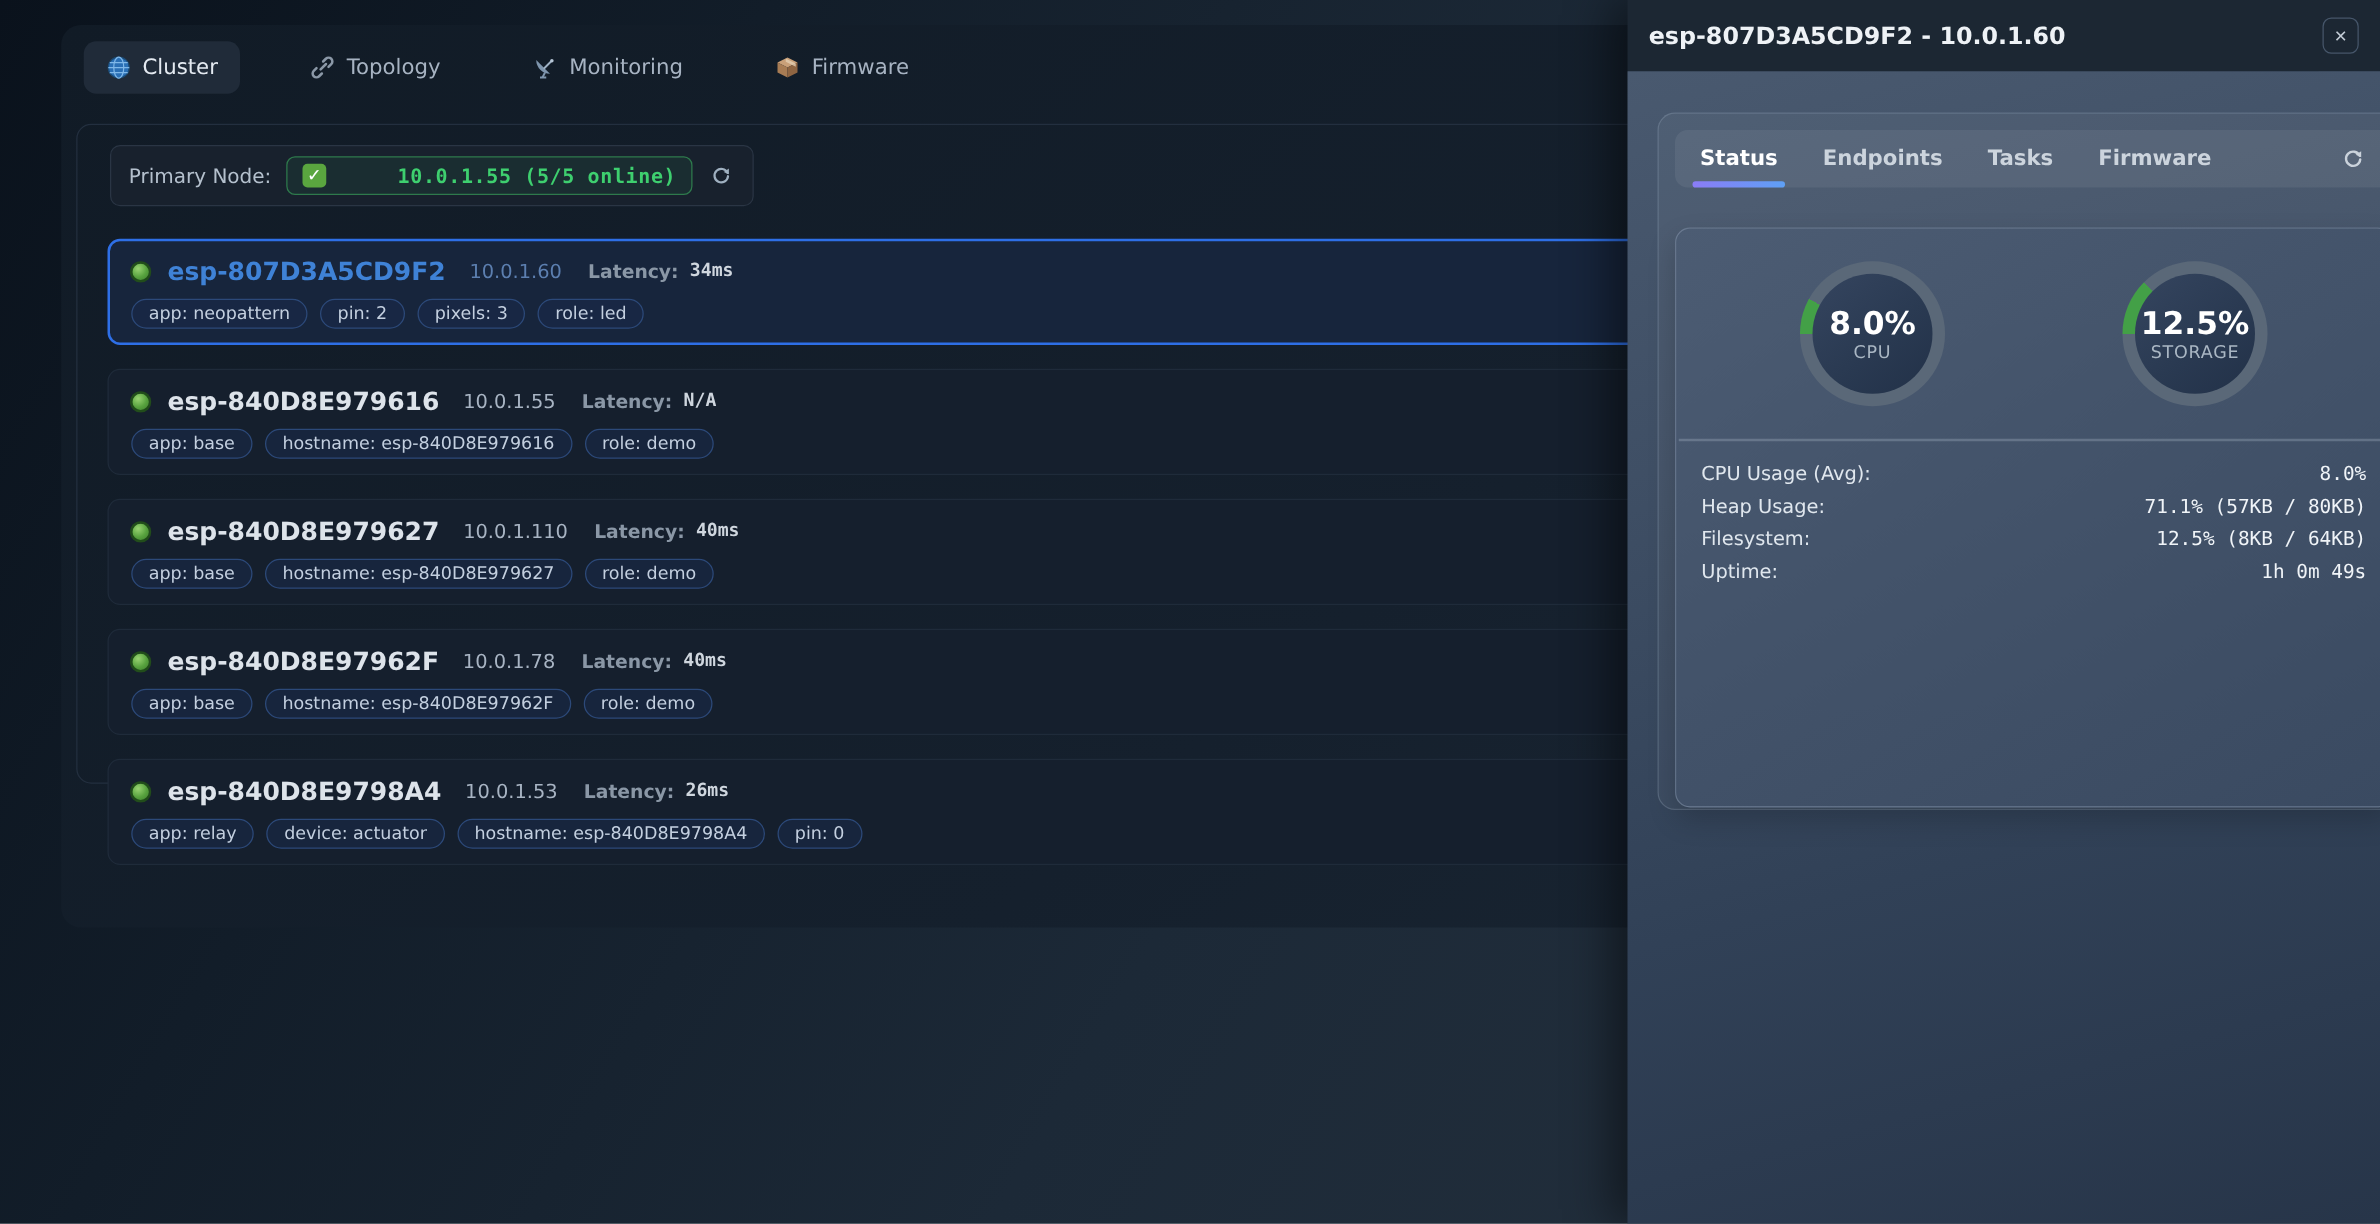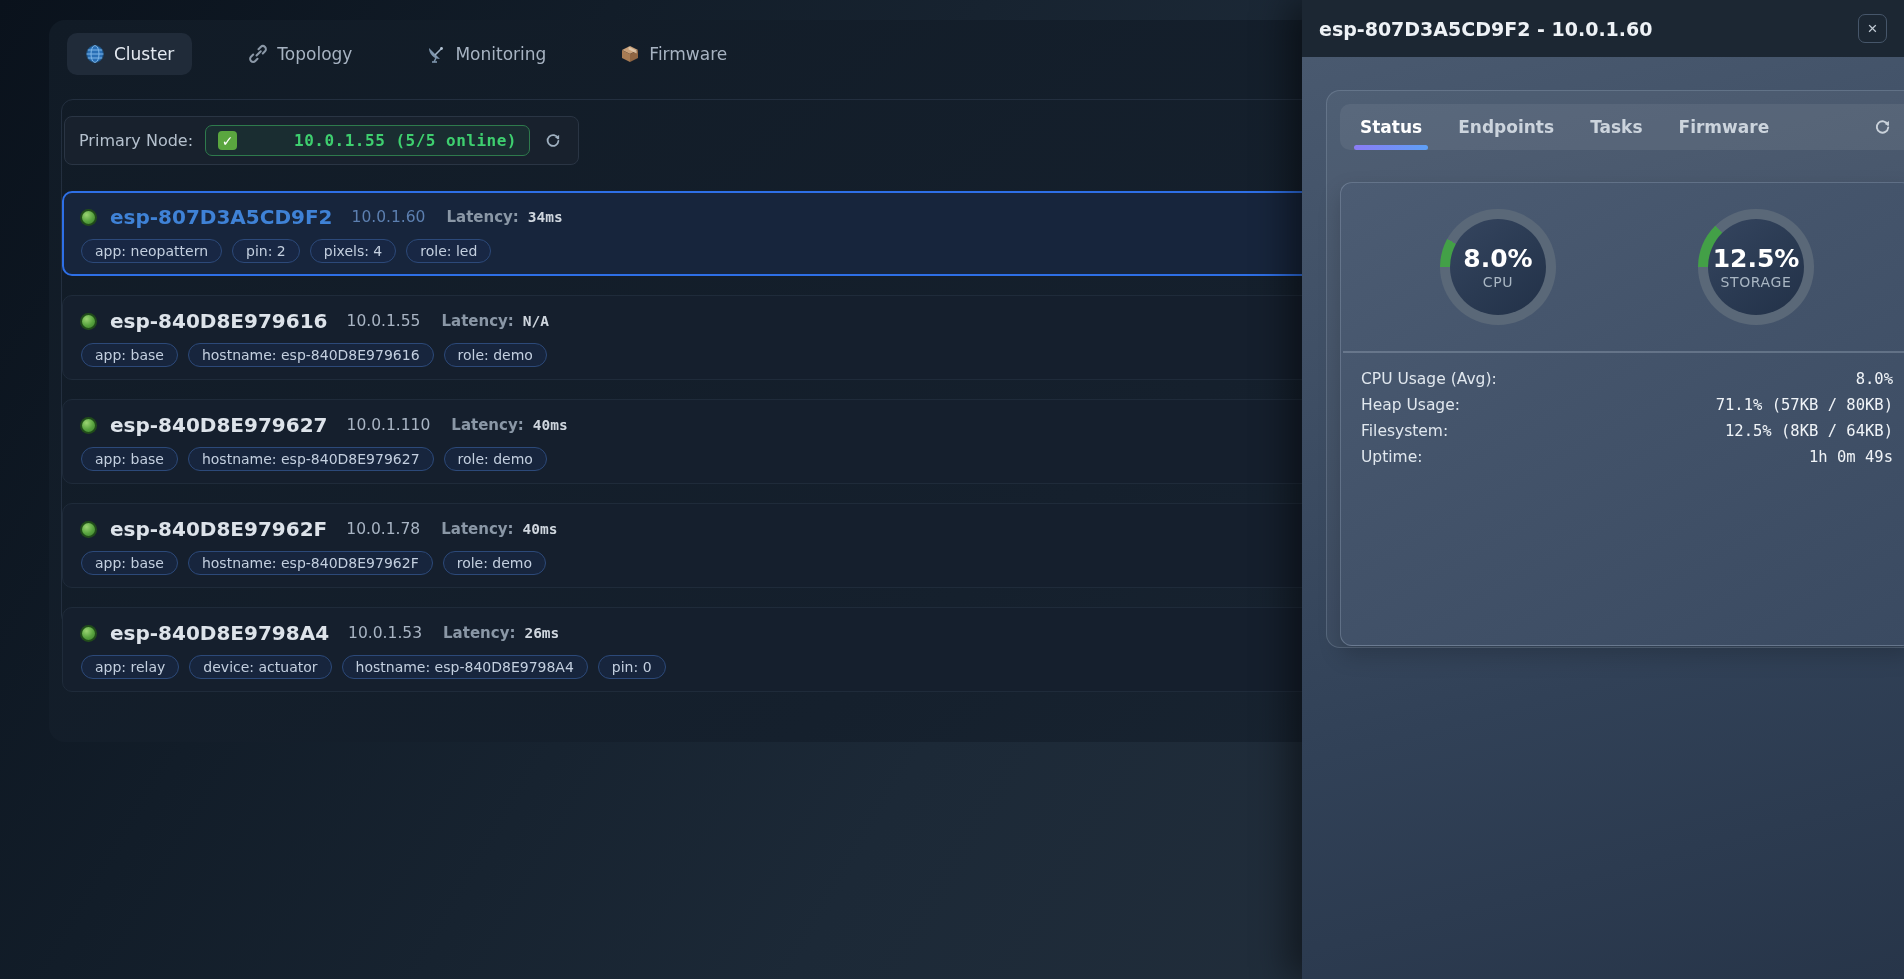--- a/index.html
+++ b/index.html
@@ -21,21 +21,21 @@
   .nav-bar { display:flex; align-items:center; gap:38px; padding:13px 18px 10px; }
   .nav-tab {
     display:flex; gap:9px; padding:11px 18px;
     border-radius:10px; color:#a7b3c2; font-size:17px; cursor:pointer;
   }
   .nav-tab.active { background:#202b39; color:#e4eaf1; }
   .nav-icon { width:20px; height:20px; display:inline-flex; }
 
   .node-container {
     margin:14px 12px 0; height:528px;
-    border:1px solid #232f3f; border-radius:12px; padding:14px 0;
+    border:1px solid #232f3f; border-radius:12px; padding:14px 24px;
   }
   .primary-bar {
     display:inline-flex; align-items:center; gap:12px;
     background:#18212d; border:1px solid #2a3544; border-radius:8px;
     padding:8px 14px; margin:2px 0 26px 2px;
   }
   .primary-label { color:#b4c0cd; font-size:16px; }
   .check-badge {
     width:19px; height:19px; background:#5aa63f; border-radius:4px;
     display:inline-flex; align-items:center; justify-content:center;
@@ -213,21 +213,21 @@
       <div class="node-head">
         <span class="status-dot"></span>
         <span class="node-name">esp-807D3A5CD9F2</span>
         <span class="node-ip">10.0.1.60</span>
         <span class="lat-label">Latency:</span>
         <span class="lat-value mono">34ms</span>
       </div>
       <div class="badges">
         <span class="badge">app: neopattern</span>
         <span class="badge">pin: 2</span>
-        <span class="badge">pixels: 4</span>
+        <span class="badge">pixels: 3</span>
         <span class="badge">role: led</span>
       </div>
     </div>
 
     
     <div class="node-card">
       <div class="node-head">
         <span class="status-dot"></span>
         <span class="node-name">esp-840D8E979616</span>
         <span class="node-ip">10.0.1.55</span>

